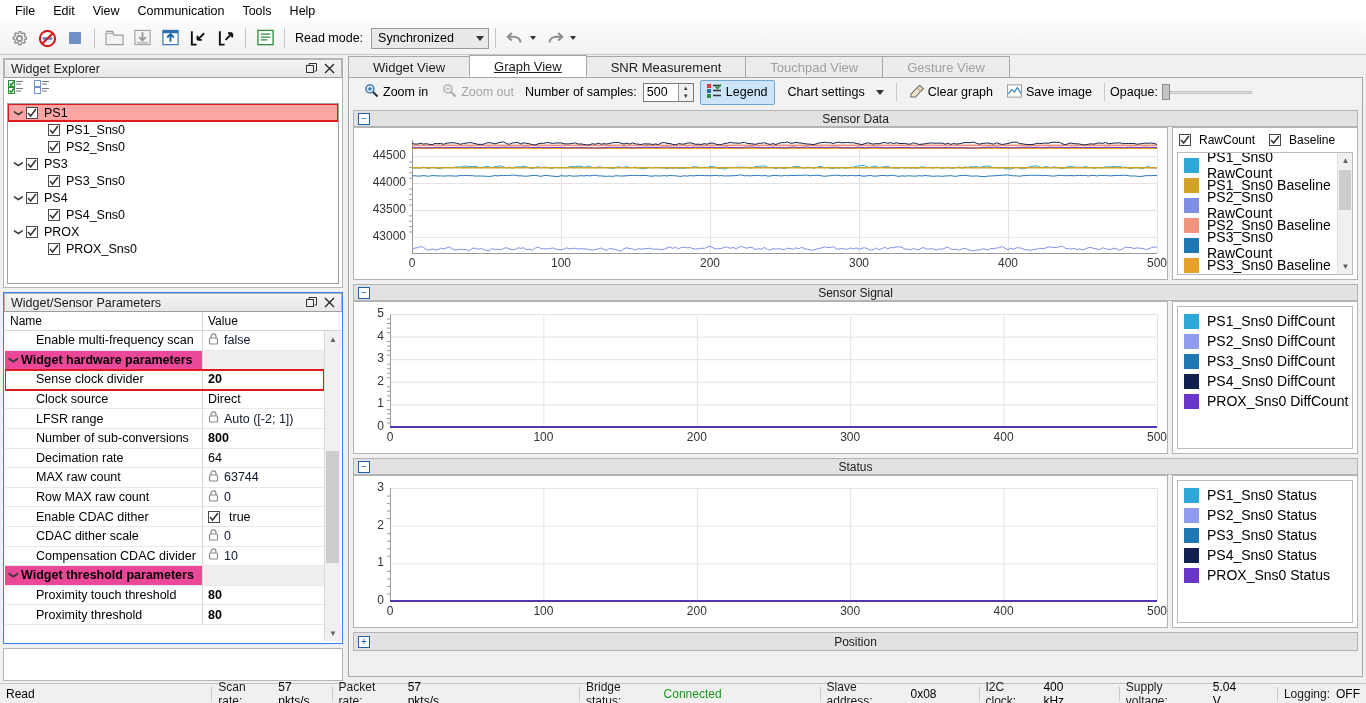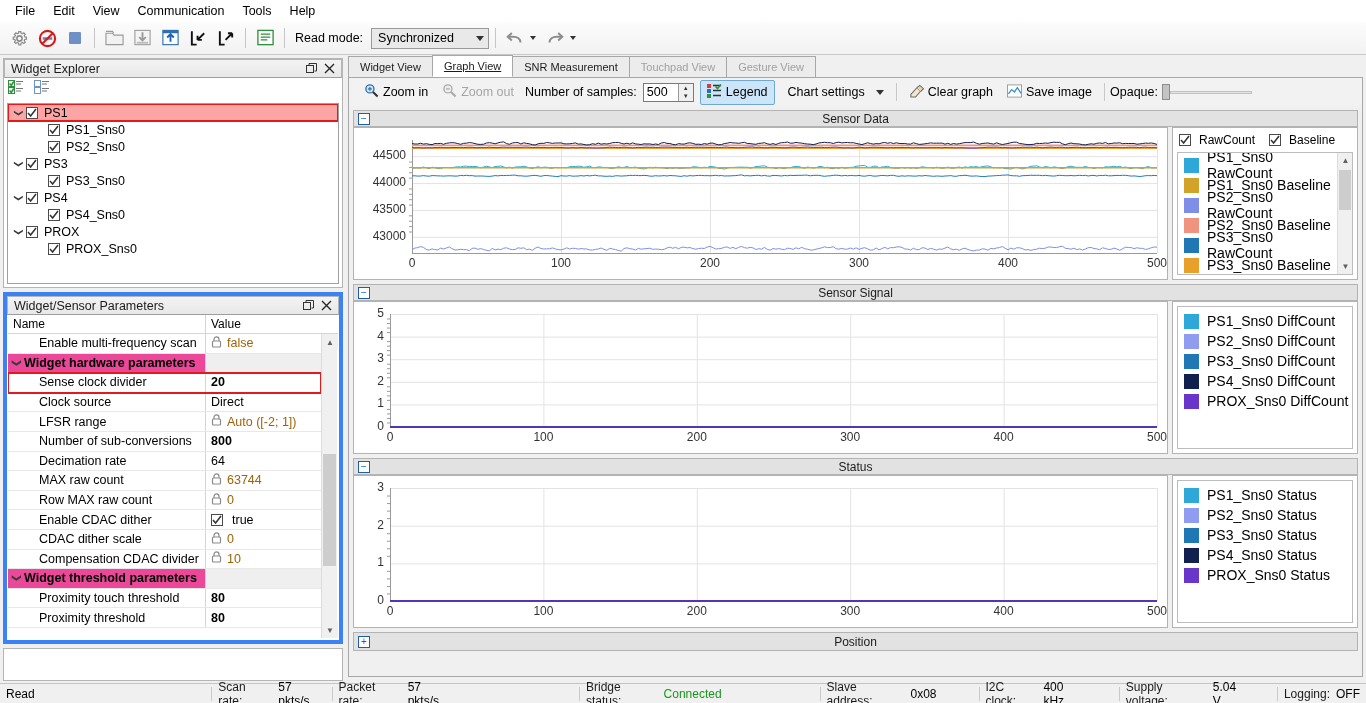--- a/index.html
+++ b/index.html
@@ -58,49 +58,49 @@
   .we-toolbar { height:20px; background:#fff; display:flex; align-items:center; padding-left:4px; gap:10px; border-bottom:0; }
   .we-tree { position:absolute; left:3px; right:3px; top:44px; bottom:3px; border:1px solid #a0a0a0; background:#fff; overflow:hidden; }
   .tree-row { height:17px; display:flex; align-items:center; font-size:12.5px; padding-left:4px; }
   .tree-row.sel { background:#fca5a5; }
   .tree-row.hl { outline:2px solid #e01b1b; outline-offset:-1px; }
   .chev { width:14px; text-align:center; color:#3a3a3a; font-size:9px; }
   .cbx { width:12px;height:12px;border:1px solid #4a4a4a;background:#fff;display:inline-flex;align-items:center;justify-content:center;margin-right:6px;flex:0 0 12px;}
   .cbx svg{width:10px;height:10px;}
 
   
-  #params-panel { position:absolute; left:3px; top:292px; width:340px; height:352px; background:#fff; border:4px solid #3b82f6; }
+  #params-panel { position:absolute; left:3px; top:292px; width:340px; height:352px; background:#fff; border:1px solid #3b82f6; }
   .params-grid { position:absolute; left:1px; right:1px; top:19px; bottom:1px; background:#fff; overflow:hidden; }
   .pg-head { display:flex; height:19px; border-bottom:1px solid #d5d5d5; background:#fff; }
   .pg-head .c1 { width:198px; padding-left:5px; display:flex;align-items:center;border-right:1px solid #d5d5d5; }
   .pg-head .c2 { flex:1; padding-left:5px; display:flex;align-items:center; }
   .pg-row { display:flex; height:19.6px; border-bottom:1px solid #e8e8e8; font-size:12.5px; }
   .pg-row .c1 { width:198px; padding-left:5px; display:flex;align-items:center; border-right:1px solid #d5d5d5; overflow:hidden; white-space:nowrap;}
   .pg-row .c2 { flex:1; padding-left:5px; display:flex;align-items:center; gap:5px; overflow:hidden;white-space:nowrap;}
   .pg-row.group { background:#ec4899; font-weight:bold; }
   .pg-row.group .c1 { border-right:1px solid #d5d5d5; padding-left:2px; }
   .pg-row.group .c2 { background:#efefef; }
   .pg-row .name-ind { padding-left:26px; }
   .pg-row.hl { outline:2px solid #e01b1b; outline-offset:-1px; z-index:3; position:relative;}
   .val-bold { font-weight:bold; }
-  .val-dim { color:#a16207; }
+  .val-dim { color:#0f172a; }
   .lock { width:11px;height:12px;flex:0 0 11px; }
   .pg-scroll { position:absolute; right:1px; top:19px; bottom:1px; width:16px; background:#f0f0f0; border-left:1px solid #dcdcdc;}
   .pg-thumb { position:absolute; left:1px; width:13px; background:#cdcdcd; top:120px; height:112px; }
   .sc-arrow { width:16px;height:16px;display:flex;align-items:center;justify-content:center;background:#f0f0f0;font-size:8px;color:#606060;}
 
   
   #bottom-left-panel { position:absolute; left:3px; top:648px; width:340px; height:33px; background:#fff; border:1px solid #b5b5b5; }
 
   
   #right-pane { position:absolute; left:348px; top:56px; right:3px; bottom:26px; }
   .tabstrip { height:22px; display:flex; align-items:flex-end; border-bottom:1px solid #a7a7a7; }
   .tab {
-    height:21px; padding:0 11px; display:flex; align-items:center;
-    font-size:11px; border:1px solid #a7a7a7; border-bottom:none;
+    height:21px; padding:0 24px; display:flex; align-items:center;
+    font-size:13px; border:1px solid #a7a7a7; border-bottom:none;
     background:#ececec; margin-right:-1px; color:#1b1b1b;
   }
   .tab.active { background:#fff; height:22px; position:relative; z-index:2; border-bottom:1px solid #fff;text-decoration:underline;}
   .tab.disabled { color:#a0a0a0; }
 
   .graph-toolbar {
     height:28px; display:flex; align-items:center; gap:0px;
     background:#f2f2f2; border-left:1px solid #a7a7a7; border-right:1px solid #a7a7a7;
     padding-left:8px;
   }

